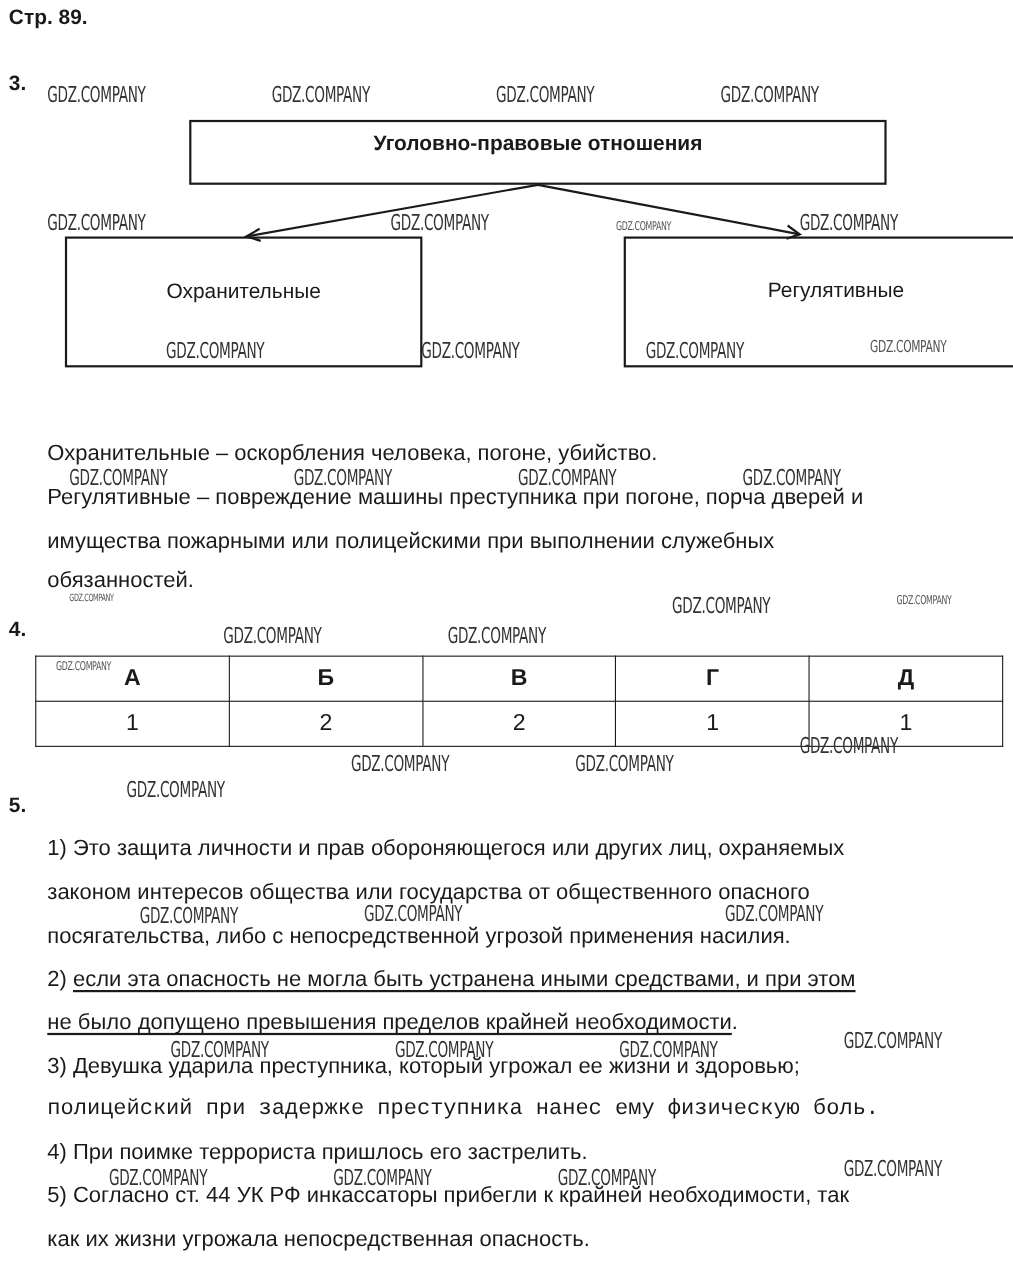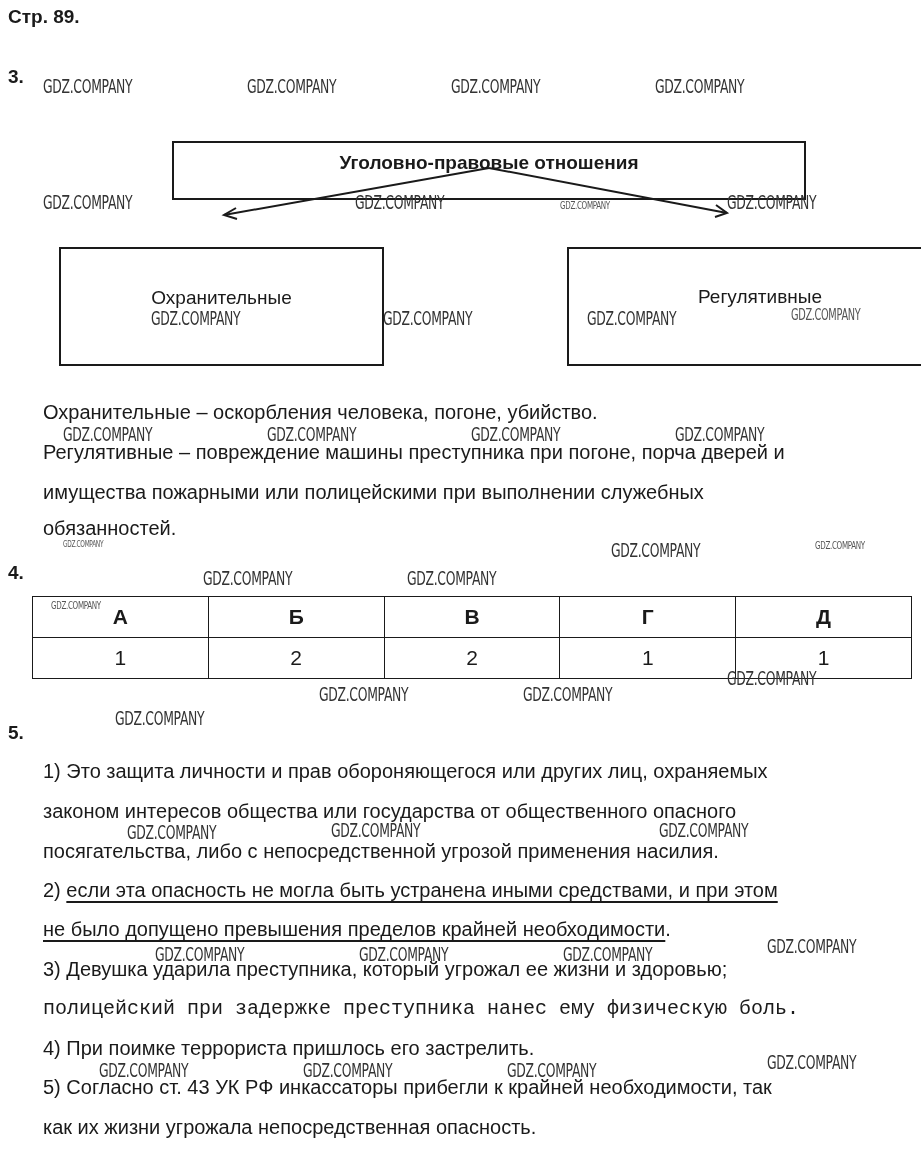--- a/index.html
+++ b/index.html
@@ -6,21 +6,21 @@
   body { width: 921px; height: 1153px; position: relative; overflow: hidden;
          font-family: "Liberation Sans", sans-serif; color: #1a1a1a; }
   .abs { position: absolute; }
   .page-num { left: 8px; top: 6px; font-size: 19px; font-weight: bold; }
   .task-num { font-size: 19px; font-weight: bold; }
   .wm { position: absolute; font-family: "DejaVu Sans", sans-serif; font-size: 20px;
         color: #333; transform: scaleX(0.62); transform-origin: left top; letter-spacing: -0.5px;
         white-space: nowrap; line-height: 1; }
   .wm.small { font-size: 11px; transform: scaleX(0.65); color: #555; }
   .box { position: absolute; border: 2px solid #1a1a1a; background: transparent; box-sizing: border-box;
-         display: flex; align-items: flex-start; justify-content: center; margin-top: 32px; }
+         display: flex; align-items: flex-start; justify-content: center; }
   .box-title { left: 172px; top: 109px; width: 634px; height: 59px; font-weight: bold; font-size: 19px; padding-top: 9px; }
   .box-left { left: 59px; top: 215px; width: 325px; height: 119px; font-size: 19px; padding-top: 38px; text-align: center; }
   .box-right { left: 567px; top: 215px; width: 386px; height: 119px; font-size: 19px; padding-top: 37px; }
   .line { font-size: 20px; white-space: nowrap; }
   svg.arrows { position: absolute; left: 0; top: 0; }
   table.answers { position: absolute; left: 32px; top: 596px; width: 880px; border-collapse: collapse; }
   table.answers td { border: 1px solid #1a1a1a; text-align: center; height: 40px; font-size: 21px; padding: 0; width: 20%; }
   table.answers tr.hdr td { font-weight: bold; }
   .u { text-decoration: underline; text-underline-offset: 4px; }
 </style>
@@ -81,21 +81,21 @@
 <div class="abs line" style="left:43px;top:840px;">посягательства, либо с непосредственной угрозой применения насилия.</div>
 <div class="abs line" style="left:43px;top:879px;">
   <span>2) </span><span class="u">если эта опасность не могла быть устранена иными средствами, и при этом</span>
 </div>
 <div class="abs line" style="left:43px;top:918px;">
   <span class="u">не было допущено превышения пределов крайней необходимости</span><span>.</span>
 </div>
 <div class="abs line" style="left:43px;top:958px;">3) Девушка ударила преступника, который угрожал ее жизни и здоровью;</div>
 <div class="abs line" style="left:43px;top:997px;font-family:Liberation Mono, monospace;">полицейский при задержке преступника нанес ему физическую боль.</div>
 <div class="abs line" style="left:43px;top:1037px;">4) При поимке террориста пришлось его застрелить.</div>
-<div class="abs line" style="left:43px;top:1076px;">5) Согласно ст. 43 УК РФ инкассаторы прибегли к крайней необходимости, так</div>
+<div class="abs line" style="left:43px;top:1076px;">5) Согласно ст. 44 УК РФ инкассаторы прибегли к крайней необходимости, так</div>
 <div class="abs line" style="left:43px;top:1116px;">как их жизни угрожала непосредственная опасность.</div>
 
 <div class="wm" style="left:43px;top:76px;">GDZ.COMPANY</div>
 <div class="wm" style="left:247px;top:76px;">GDZ.COMPANY</div>
 <div class="wm" style="left:451px;top:76px;">GDZ.COMPANY</div>
 <div class="wm" style="left:655px;top:76px;">GDZ.COMPANY</div>
 <div class="wm" style="left:43px;top:192px;">GDZ.COMPANY</div>
 <div class="wm" style="left:355px;top:192px;">GDZ.COMPANY</div>
 <div class="wm small" style="left:560px;top:200px;">GDZ.COMPANY</div>
 <div class="wm" style="left:727px;top:192px;">GDZ.COMPANY</div>

